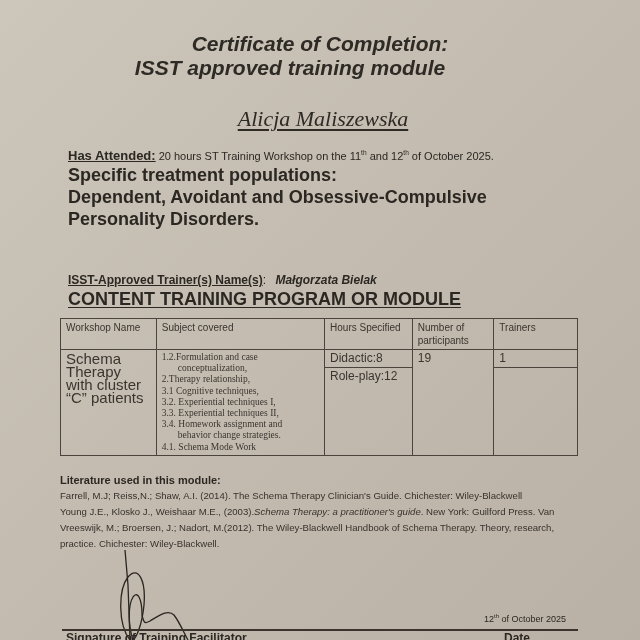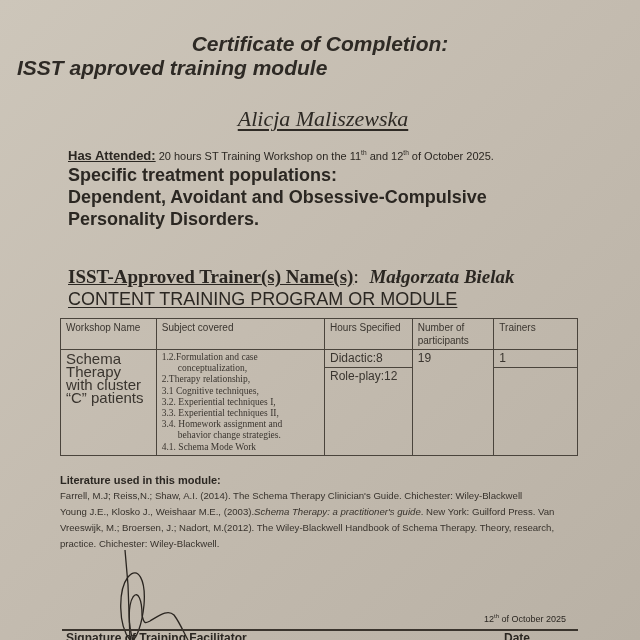--- a/index.html
+++ b/index.html
@@ -10,39 +10,39 @@
       color: #2b2722;
       position: relative;
     }
     .page { position: absolute; left: 0; top: 0; width: 640px; height: 640px; }
     .abs { position: absolute; white-space: nowrap; }
     .title1 {
       left: 0; width: 640px; text-align: center; top: 4px;
       font-weight: bold; font-style: italic; font-size: 21px; color: #2e2a25; margin-top: 28px;
     }
     .title2 {
-      left: 0; width: 580px; text-align: left; top: 56px;
-      font-weight: bold; font-style: italic; font-size: 21px; color: #2e2a25; padding-left: 17px;
+      left: 0; width: 580px; text-align: center; top: 56px;
+      font-weight: bold; font-style: italic; font-size: 21px; color: #2e2a25;
     }
     .name {
       left: 0; width: 646px; text-align: center; top: 106px;
       font-family: "Liberation Serif", serif; font-style: italic; font-size: 22px;
       text-decoration: underline; text-underline-offset: 3px; color: #2e2a25;
     }
     .attended { left: 68px; top: 148px; font-size: 11px; }
     .attended .lbl { font-weight: bold; font-size: 13px; text-decoration: underline; }
     .topic {
       left: 68px; top: 164px; font-weight: bold; font-size: 18px; line-height: 22px;
       color: #2b2722; white-space: normal; width: 520px;
     }
-    .trainer { left: 68px; top: 266px; font-size: 19px; font-family: Liberation Serif, serif; }
+    .trainer { left: 68px; top: 273px; font-size: 12px; }
     .trainer .lbl { font-weight: bold; text-decoration: underline; }
     .trainer .val { font-weight: bold; font-style: italic; margin-left: 6px; }
     .section {
-      left: 68px; top: 289px; font-weight: normal; font-size: 18px;
+      left: 68px; top: 289px; font-weight: bold; font-size: 18px;
       text-decoration: underline; text-underline-offset: 2px;
     }
     table.prog {
       position: absolute; left: 60px; top: 318px; width: 518px;
       border-collapse: collapse; font-size: 10px; color: #3a352f;
     }
     table.prog td, table.prog th {
       border: 1px solid #4a443c; vertical-align: top; text-align: left;
       font-weight: normal; padding: 2px 5px;
     }

